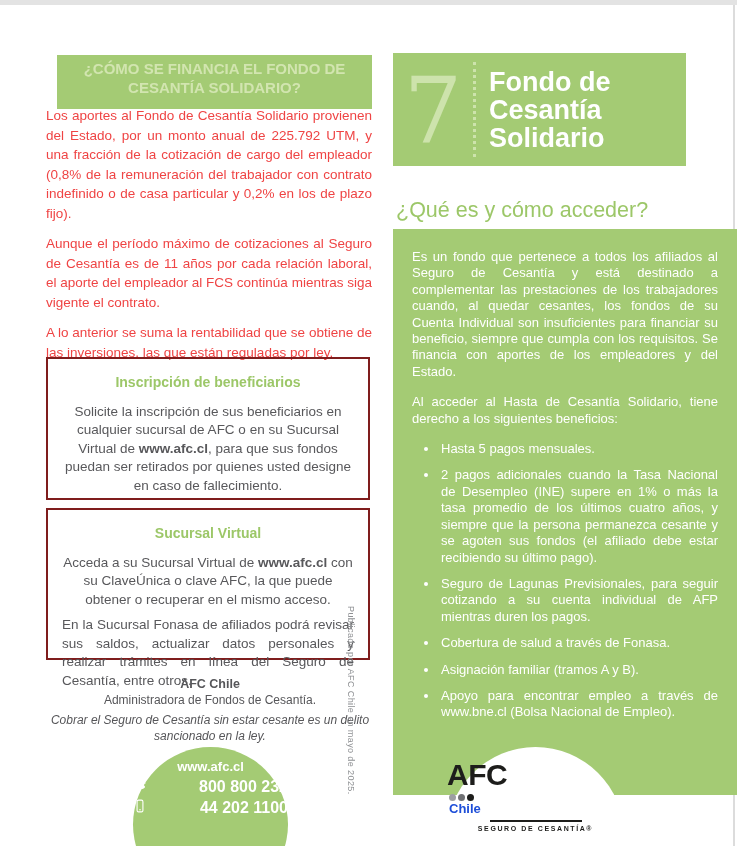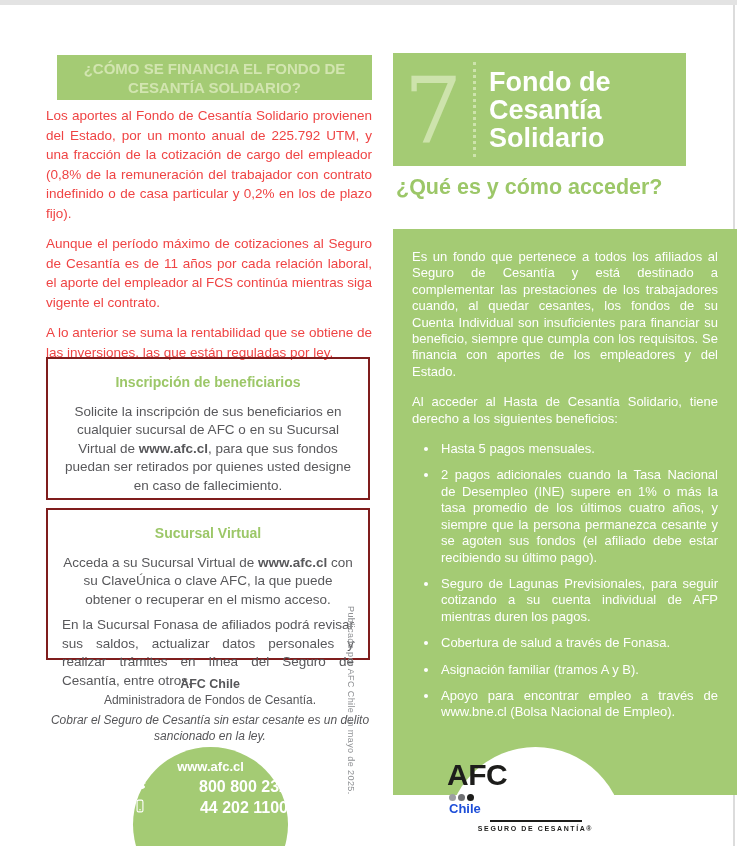--- a/index.html
+++ b/index.html
@@ -7,21 +7,21 @@
   body { font-family:"Liberation Sans","DejaVu Sans",sans-serif; }
   .page { position:relative; width:737px; height:846px; background:#fff; overflow:hidden; color:#58585b; }
 
   
   .edge-top { position:absolute; left:0; top:0; width:737px; height:5px; background:#e3e3e3; }
   .edge-right { position:absolute; top:5px; left:733px; width:2px; height:841px; background:#dcdcdc; }
 
   
   .lh-box { position:absolute; left:57px; top:55px; width:315px; background:#a4cb74;
             color:#d2e5b0; font-weight:bold; font-size:15px; line-height:19px;
-            text-align:center; padding:4px 12px 3px; }
+            text-align:center; padding:4px 12px 12px; }
   .left-paras { position:absolute; left:46px; top:106px; width:326px;
                 font-size:13.5px; line-height:19.5px; text-align:justify; color:#ef4444; }
   .left-paras p { margin-bottom:11px; }
 
   .info-box { position:absolute; left:46px; width:324px; border:2px solid #7f1d1d;
               text-align:center; font-size:13.5px; line-height:18.5px; color:#58585b;
               padding:14px 14px 0; }
   .info-box .box-title { color:#9cc768; font-weight:bold; font-size:14px; margin-bottom:11px; }
   .box-beneficiarios { top:357px; height:143px; }
   .box-sucursal { top:508px; height:152px; }
@@ -47,21 +47,21 @@
   
   .chapter { position:absolute; left:393px; top:53px; width:293px; height:113px;
              background:#a4cb74; display:flex; }
   .chapter-number { width:80px; display:flex; align-items:center; justify-content:center;
                     font-family:"DejaVu Serif","Liberation Serif",serif; font-size:92px;
                     line-height:1; color:#cde3ac; padding-top:4px; }
   .chapter-divider { border-left:3px dotted #cde3ac; margin:9px 0; }
   .chapter-title { flex:1; display:flex; flex-direction:column; justify-content:center;
                    color:#fff; font-weight:bold; font-size:27px; line-height:28px;
                    padding-left:13px; }
-  .subtitle { position:absolute; left:396px; top:175px; font-size:21.5px; font-weight:bold;
+  .subtitle { position:absolute; left:396px; top:198px; font-size:21.5px; font-weight:normal;
               color:#9cc768; }
 
   .main-box { position:absolute; left:393px; top:229px; width:344px; height:566px;
               background:#a4cb74; color:#fff; padding:20px 19px; font-size:13px;
               line-height:16.4px; text-align:justify; }
   .main-box .lead { margin-top:14px; }
   .main-box ul { margin:14px 0 0; padding-left:27px; list-style:disc; }
   .main-box li { margin-bottom:10px; padding-left:2px; }
 
   .logo-circle { position:absolute; left:447px; top:747px; width:177px; height:177px;

